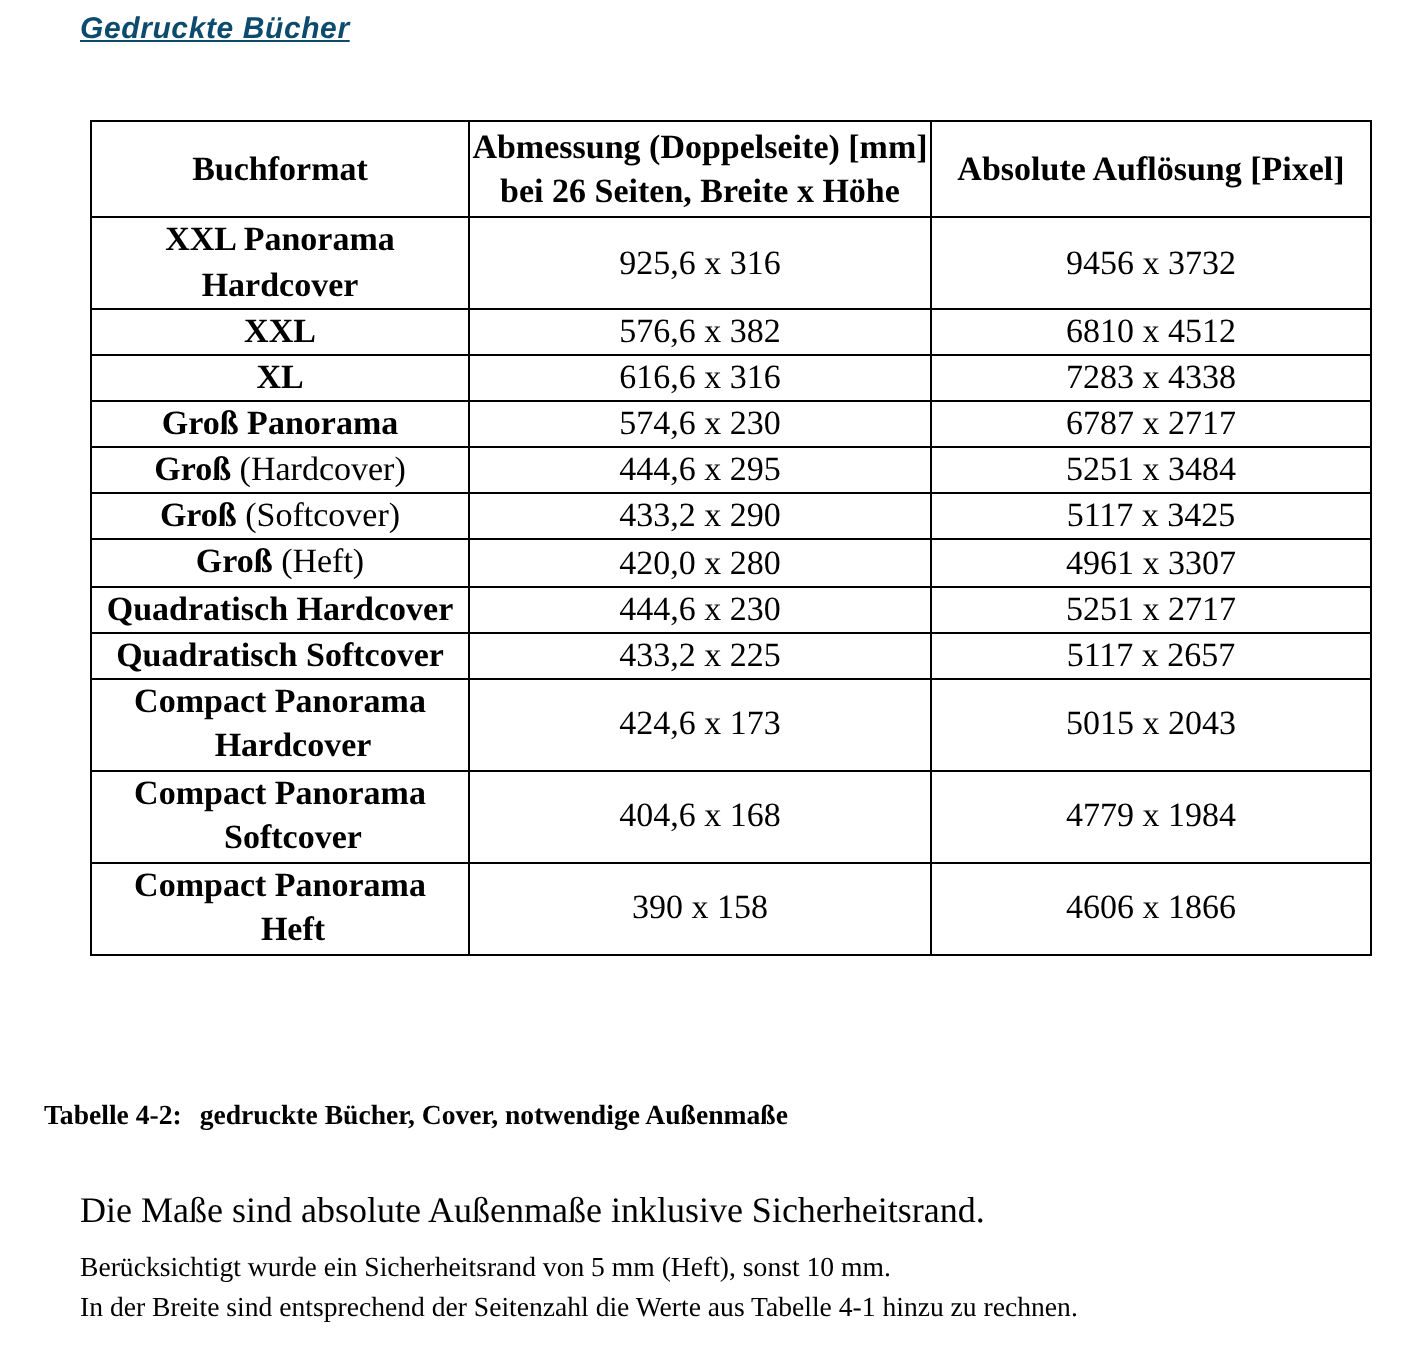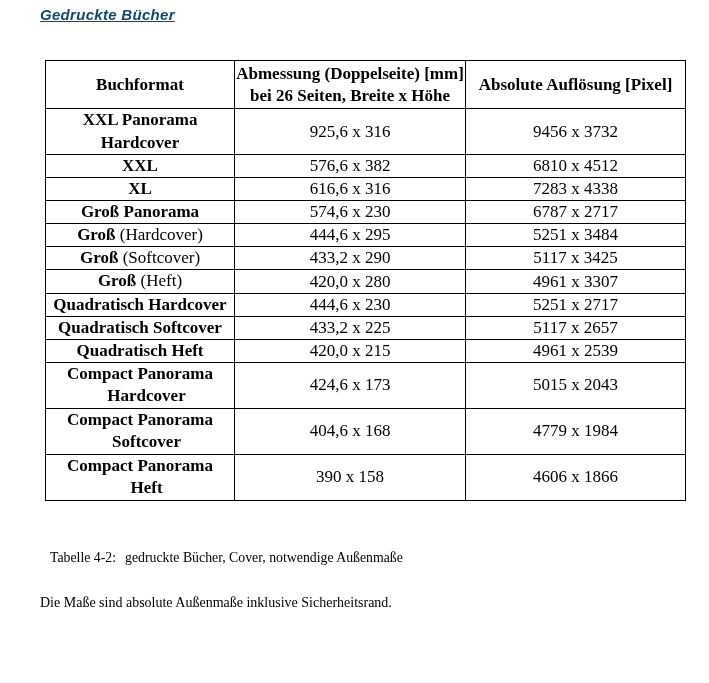--- a/index.html
+++ b/index.html
@@ -61,31 +61,31 @@
   td.dim-cell, td.res-cell {
     text-align: center;
   }
   .fmt-line2 { display: block; }
   .fmt-line2:empty { display: none; }
   tr.indent2 .fmt-line2 { padding-left: 13px; }
   .fmt-suffix { font-weight: normal; }
   .fmt-suffix:not(:empty)::before { content: " "; }
   .caption {
     position: absolute;
-    left: 50px;
+    left: 22px;
     top: 550px;
     font-size: 13.8px;
-    font-weight: normal;
+    font-weight: bold;
   }
   .caption .cap-label { margin-right: 9px; }
   .note-1 {
     position: absolute;
     left: 40px;
     top: 595px;
-    font-size: 14px;
+    font-size: 18px;
   }
   .note-block {
     position: absolute;
     left: 40px;
     top: 624px;
     font-size: 13.8px;
     line-height: 1.45;
   }
 </style>
 </head>
@@ -154,25 +154,20 @@
       <tr>
         <td class="format-cell"><span>Quadratisch Hardcover</span><span class="fmt-suffix"></span></td>
         <td class="dim-cell">444,6 x 230</td>
         <td class="res-cell">5251 x 2717</td>
       </tr>
       <tr>
         <td class="format-cell"><span>Quadratisch Softcover</span><span class="fmt-suffix"></span></td>
         <td class="dim-cell">433,2 x 225</td>
         <td class="res-cell">5117 x 2657</td>
       </tr>
-      <tr>
-        <td class="format-cell"><span>Quadratisch Heft</span><span class="fmt-suffix"></span></td>
-        <td class="dim-cell">420,0 x 215</td>
-        <td class="res-cell">4961 x 2539</td>
-      </tr>
       <tr class="tall indent2">
         <td class="format-cell"><span>Compact Panorama</span><span class="fmt-suffix"></span><span class="fmt-line2">Hardcover</span></td>
         <td class="dim-cell">424,6 x 173</td>
         <td class="res-cell">5015 x 2043</td>
       </tr>
       <tr class="tall indent2">
         <td class="format-cell"><span>Compact Panorama</span><span class="fmt-suffix"></span><span class="fmt-line2">Softcover</span></td>
         <td class="dim-cell">404,6 x 168</td>
         <td class="res-cell">4779 x 1984</td>
       </tr>
@@ -183,14 +178,18 @@
       </tr>
     </tbody>
   </table>
 
   <div class="caption">
     <span class="cap-label">Tabelle 4-2:</span><span>gedruckte Bücher, Cover, notwendige Außenmaße</span>
   </div>
 
   <div class="note-1">Die Maße sind absolute Außenmaße inklusive Sicherheitsrand.</div>
 
+  <div class="note-block">
+    <div>Berücksichtigt wurde ein Sicherheitsrand von 5 mm (Heft), sonst 10 mm.</div>
+    <div>In der Breite sind entsprechend der Seitenzahl die Werte aus Tabelle 4-1 hinzu zu rechnen.</div>
+  </div>
 
 </div>
 
 </body></html>

